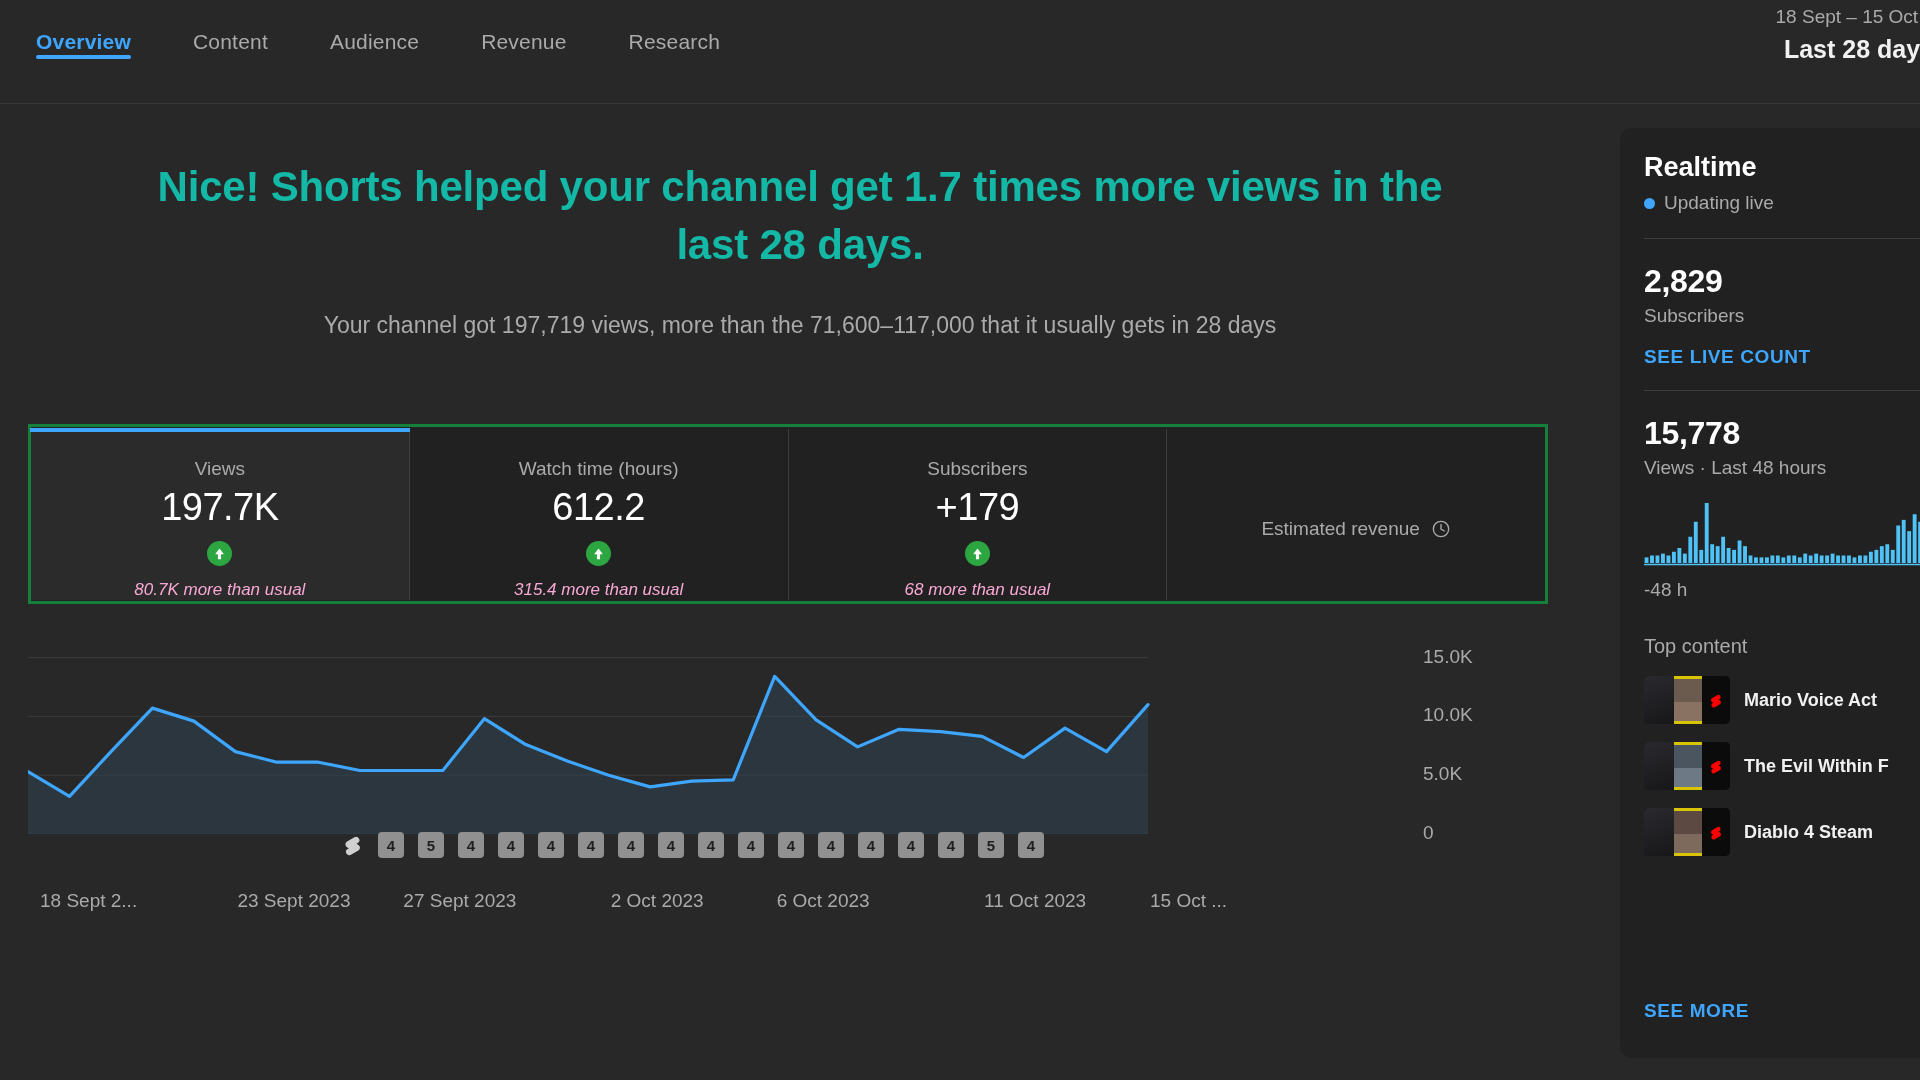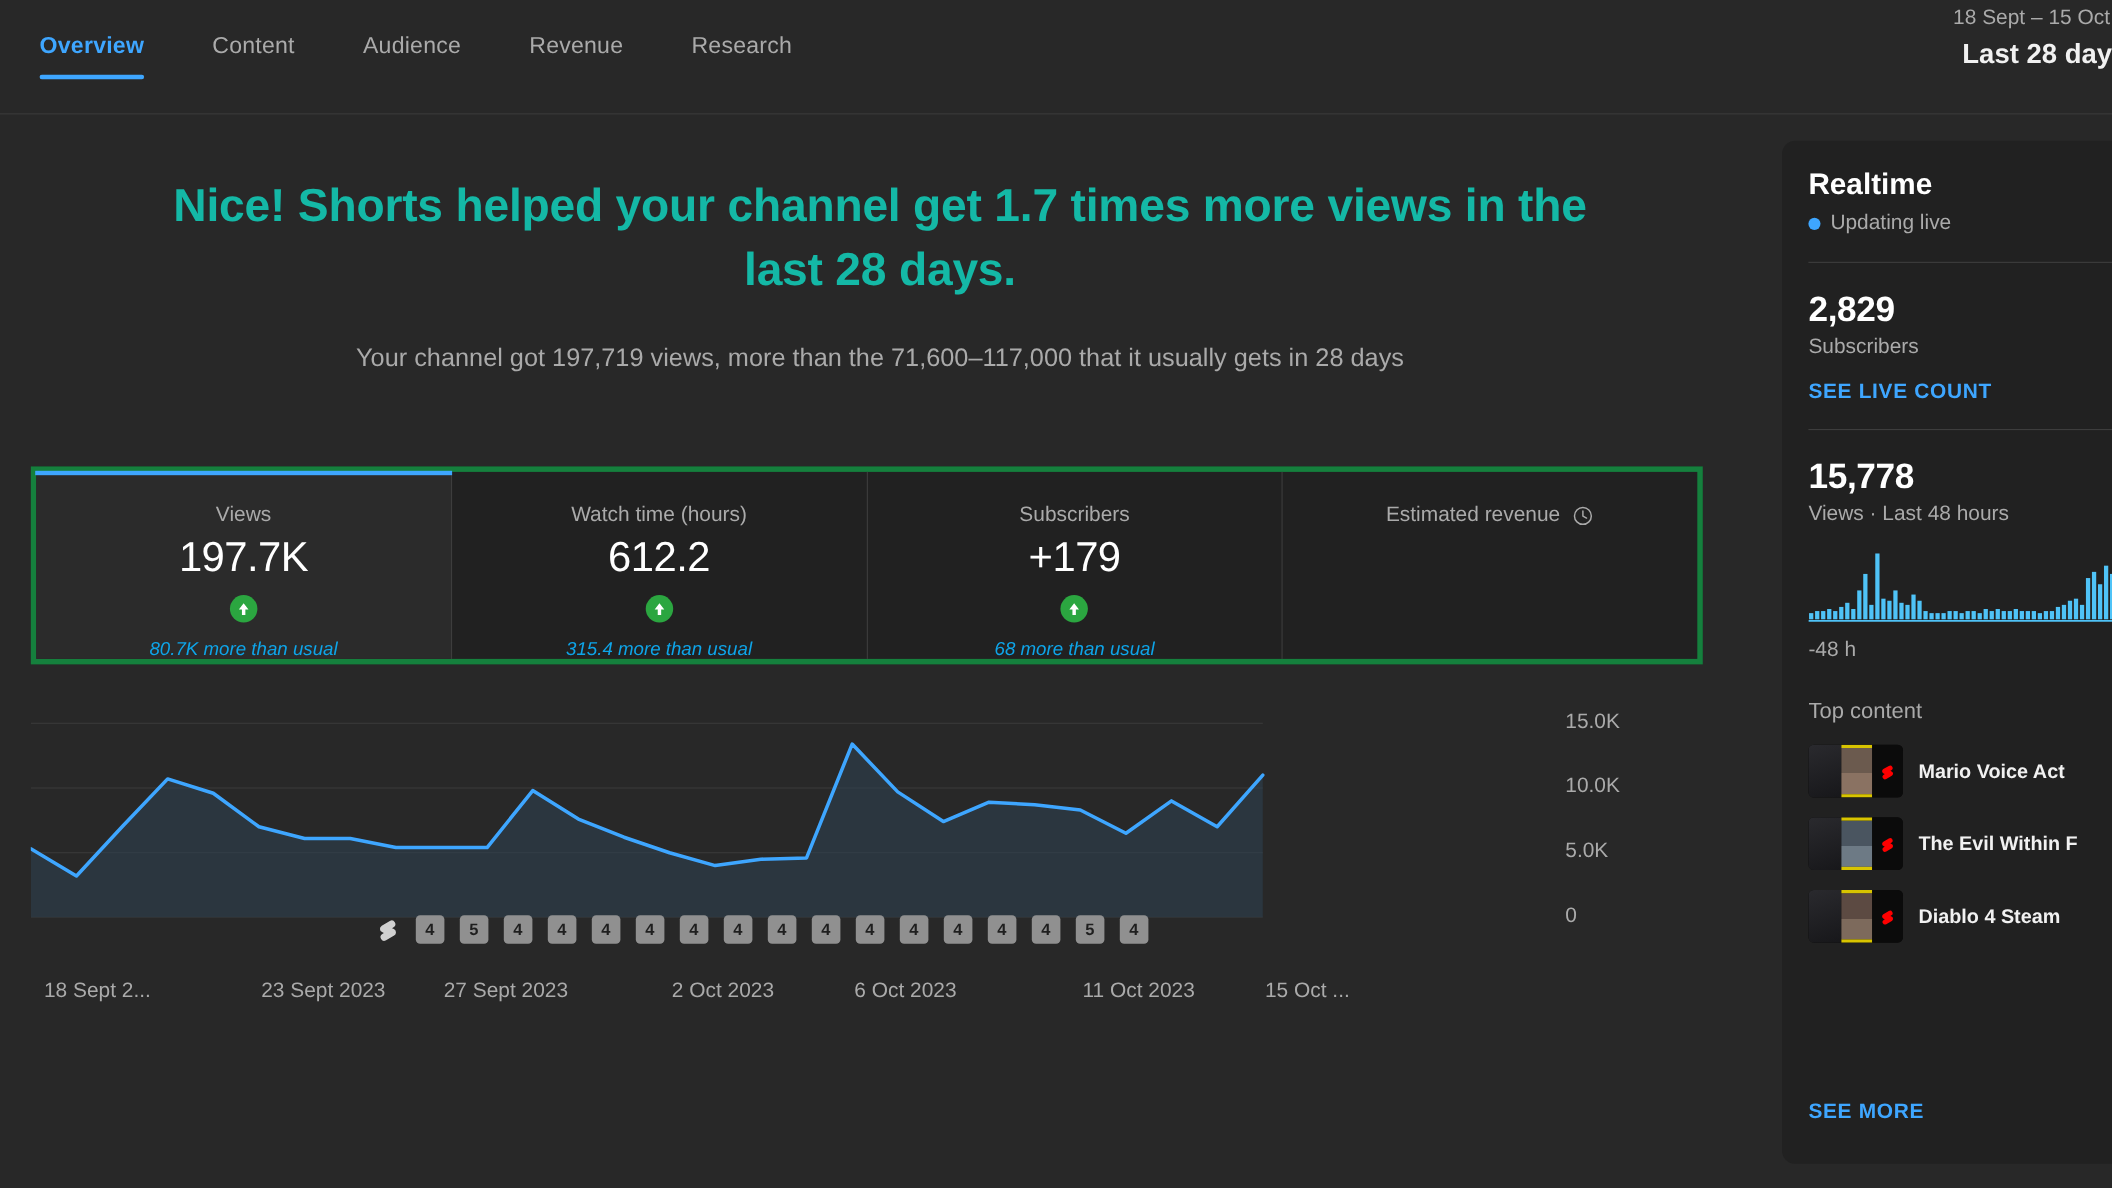--- a/index.html
+++ b/index.html
@@ -13,21 +13,21 @@
   #root { position: relative; width: 1920px; height: 1080px; }
 
   
   .topbar {
     position: absolute; left: 0; top: 0; width: 1920px; height: 104px;
     background: #282828;
   }
   .tabs { position: absolute; left: 36px; top: 30px; display: flex; align-items: flex-start; }
   .tab {
     font-size: 21px; font-weight: 500; color: #aaaaaa;
-    padding: 0 0 18px 0; margin-right: 62px; cursor: pointer;
+    padding: 0 0 5px 0; margin-right: 62px; cursor: pointer;
     letter-spacing: 0.2px; position: relative; white-space: nowrap;
   }
   .tab.active { color: #3ea6ff; font-weight: 600; }
   .tab.active::after {
     content: ""; position: absolute; left: 0; right: 0; bottom: 0;
     height: 4px; background: #3ea6ff; border-radius: 2px;
   }
   .topbar-sep {
     position: absolute; left: 0; top: 103px; width: 1920px; height: 1px;
     background: #3a3a3a;
@@ -46,21 +46,21 @@
     font-size: 42px; line-height: 1.38; font-weight: 700; color: #14b8a6;
     max-width: 1290px; margin: 12px auto; letter-spacing: -0.2px;
   }
   .hero p {
     margin-top: 38px; font-size: 23px; color: #aaaaaa; font-weight: 400;
   }
 
   
   .cards {
     position: absolute; left: 28px; top: 320px; width: 1520px; height: 180px;
-    background: #212121; border: 5px solid #15803d; display: flex;
+    background: #212121; border: 3px solid #15803d; display: flex; align-items: center;
   }
   .card {
     flex: 1; position: relative; text-align: center; padding-top: 29px;
     border-right: 1px solid #3d3d3d;
   }
   .card:last-child { border-right: none; }
   .card.selected { background: #2b2b2b; }
   .card.selected::before {
     content: ""; position: absolute; left: -1px; right: -1px; top: -1px;
     height: 4px; background: #3ea6ff;
@@ -71,21 +71,21 @@
   }
   .card-value-row {
     margin-top: 6px; display: flex; align-items: center; justify-content: center; gap: 12px; flex-direction: column;
   }
   .card-value { font-size: 38px; font-weight: 400; color: #ffffff; letter-spacing: -0.5px; }
   .arrow-up {
     width: 25px; height: 25px; border-radius: 50%; background: #2ba640;
     display: inline-flex; align-items: center; justify-content: center;
   }
   .arrow-up svg { width: 15px; height: 15px; }
-  .card-note { margin-top: 14px; font-size: 17px; color: #0ea5e9; font-style: italic; }
+  .card-note { margin-top: 14px; font-size: 17px; color: #f9a8d4; font-style: italic; }
   .clock-icon { width: 20px; height: 20px; display: inline-block; }
 
   
   .chartwrap { position: absolute; left: 28px; top: 530px; width: 1520px; height: 420px; }
   .chartsvg { position: absolute; left: 0; top: 0; }
   .ylabels { position: absolute; left: 1395px; top: 0; width: 120px; }
   .ylabel { position: absolute; font-size: 19px; color: #aaaaaa; }
   .xlabels { position: absolute; left: 12px; top: 256px; width: 1400px; height: 40px; }
   .xlabel { position: absolute; font-size: 19px; color: #aaaaaa; white-space: nowrap; }
   .badges { position: absolute; left: 0; top: 196px; height: 30px; display: flex; align-items: center; }

